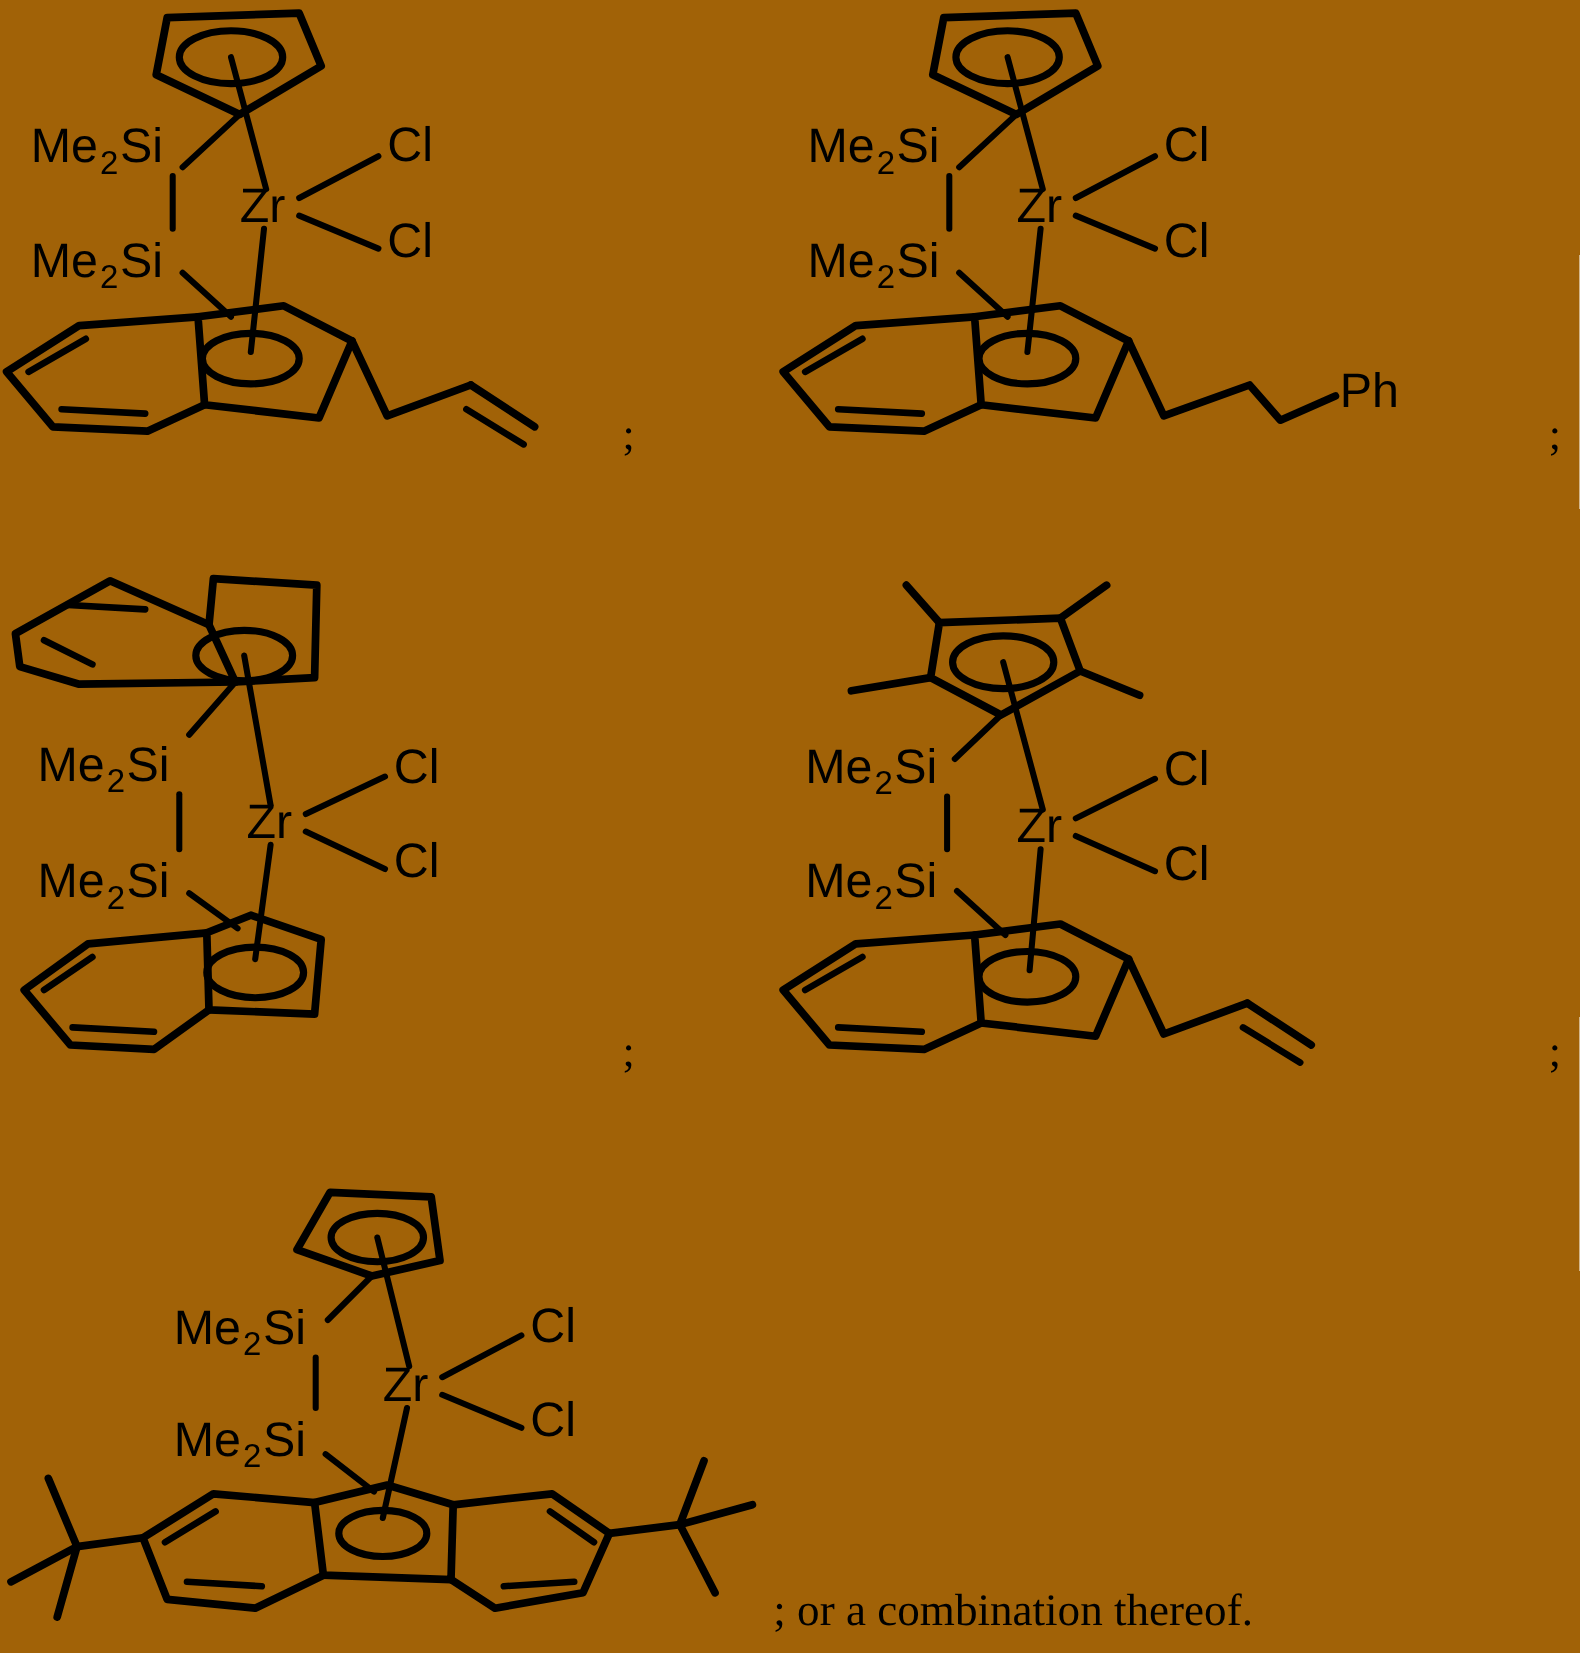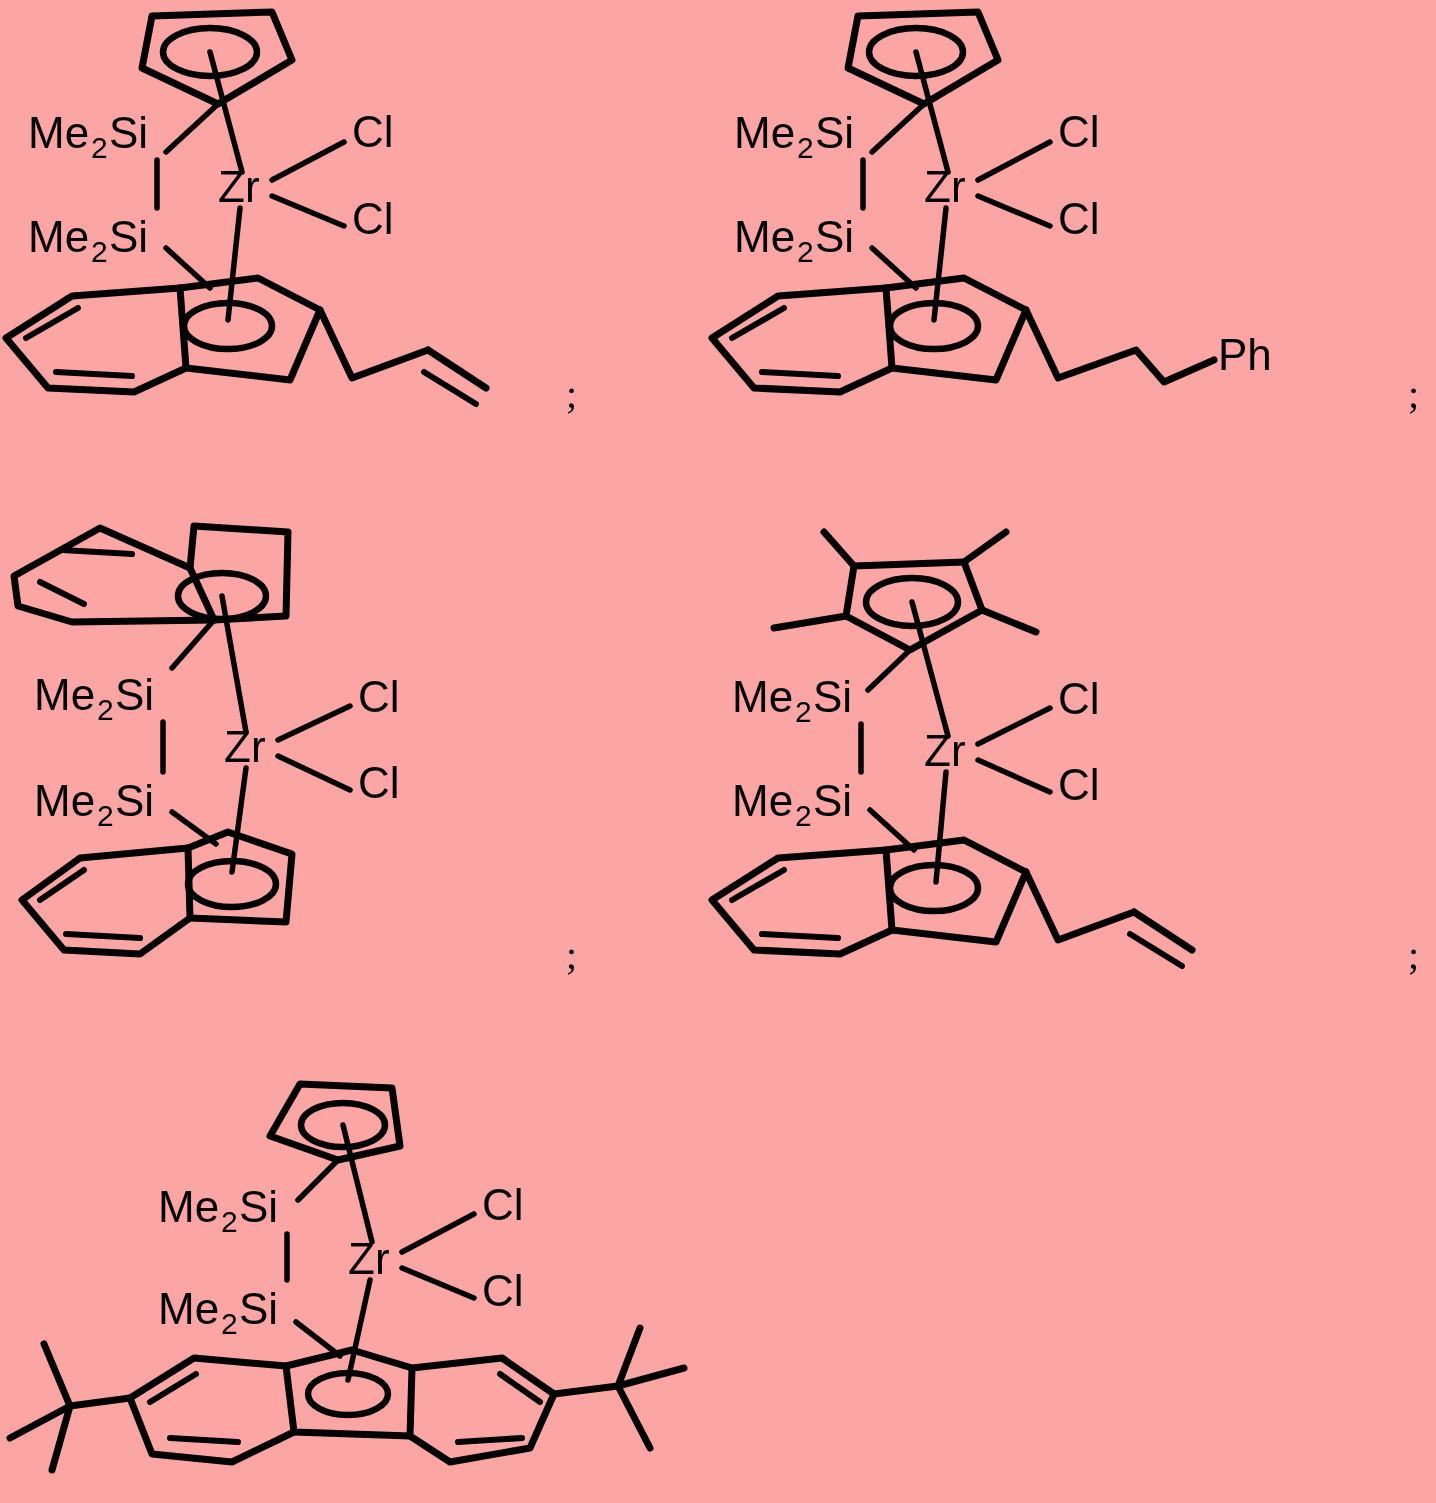--- a/index.html
+++ b/index.html
@@ -8,21 +8,21 @@
     padding: 0;
     background: #ffffff;
   }
   body {
     font-family: "Liberation Sans", sans-serif;
   }
   #page {
     position: relative;
     width: 1436px;
     height: 1503px;
-    background: #fca5a5;
+    background: #a16207;
     overflow: hidden;
   }
   .struct {
     position: absolute;
   }
   .struct svg {
     display: block;
     overflow: visible;
   }
   .chem-label {
@@ -334,14 +334,15 @@
 
       <g>
         <path class="bond" d="M 554 344 L 618 336"></path>
         <path class="bond" d="M 618 336 L 640 278"></path>
         <path class="bond" d="M 618 336 L 684 318"></path>
         <path class="bond" d="M 618 336 L 650 398"></path>
       </g>
     </svg>
   </div>
 
+  <div class="tail-text" style="left:703px; top:1443px;">; or a combination thereof.</div>
 
 </div>
 
 </body></html>

